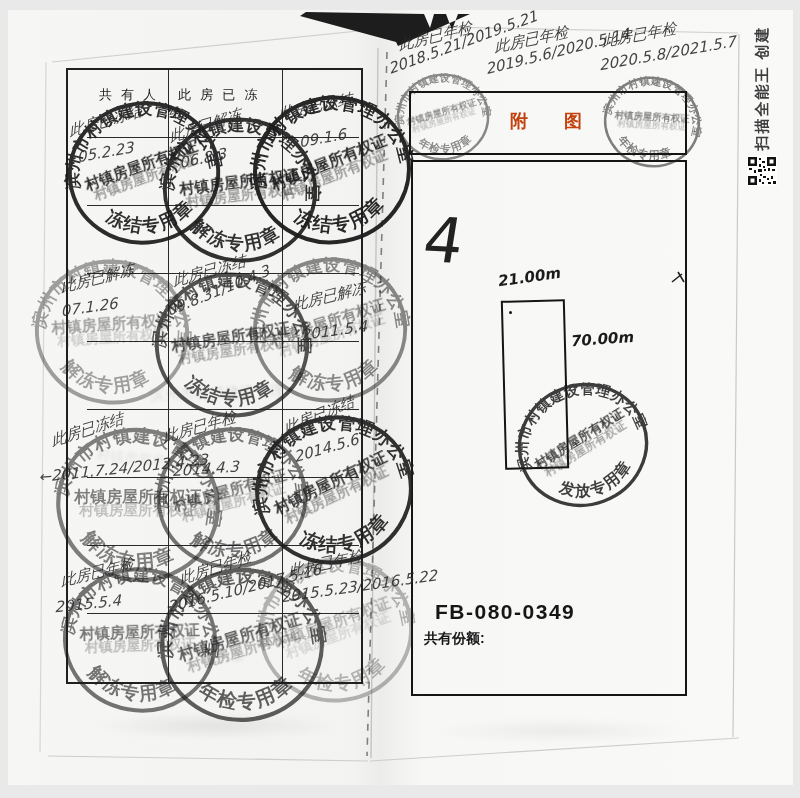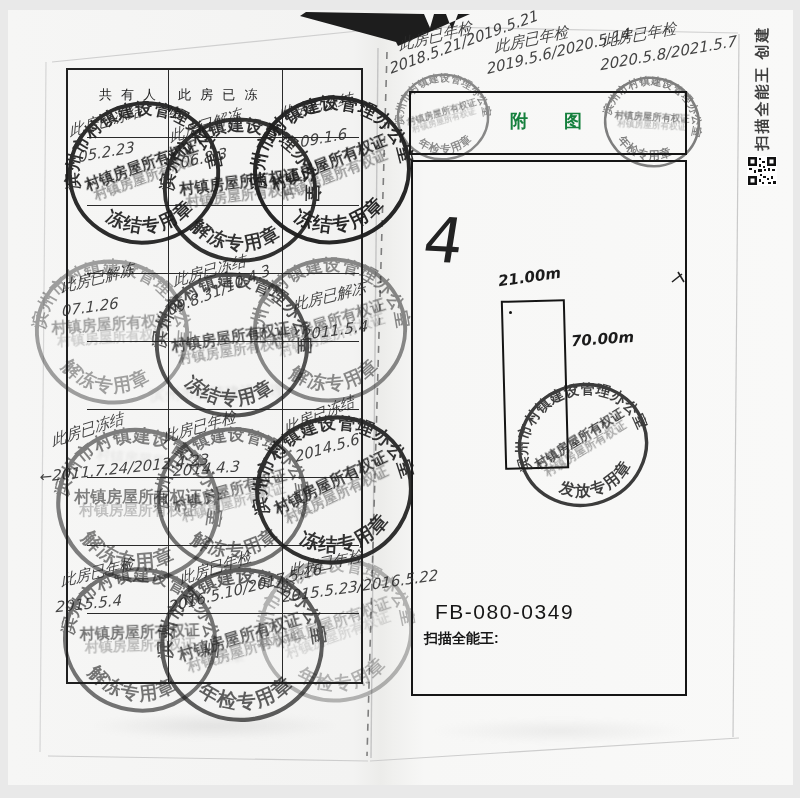--- a/index.html
+++ b/index.html
@@ -12,27 +12,27 @@
   #share-table{position:absolute;left:66px;top:68px;width:274px;height:612px;
     border:2.4px solid #202020;display:grid;grid-template-columns:82px 114px 76px;grid-template-rows:repeat(9,1fr);padding-left:19px;}
   #share-table .cell{border-right:1.6px solid #2a2a2a;border-bottom:1.6px solid #2a2a2a;}
   #share-table .cell:nth-child(3n){border-right:none;}
   #share-table .cell:nth-child(n+25){border-bottom:none;}
   .th{display:flex;align-items:flex-start;justify-content:center;padding-top:16px;
     font-family:"Liberation Serif","DejaVu Serif",serif;font-size:13px;color:#1e1e1e;letter-spacing:0.7em;text-indent:0.7em;}
   
   .inkbox{position:absolute;border:2.4px solid #151515;background:transparent;}
   #fig-title{position:absolute;left:409px;top:91px;width:274px;height:60px;display:flex;align-items:center;justify-content:center;
-    font-family:"Liberation Serif","DejaVu Serif",serif;font-size:18px;font-weight:bold;color:#15803d;}
+    font-family:"Liberation Serif","DejaVu Serif",serif;font-size:18px;font-weight:bold;color:#c2410c;}
   #plot-rect{position:absolute;left:503px;top:300px;width:60px;height:165px;border:2.2px solid #141414;transform:rotate(-1.5deg);}
   #plot-dot{position:absolute;left:509px;top:311px;width:3px;height:3px;background:#111;border-radius:50%;}
   .dim{position:absolute;font-family:"DejaVu Sans",sans-serif;font-style:italic;font-size:15px;font-weight:bold;color:#1b1b1b;white-space:nowrap;}
   #mark4{position:absolute;left:424px;top:210px;font-family:"DejaVu Sans",sans-serif;font-size:62px;font-weight:normal;color:#222;
     transform:skewX(-6deg) rotate(3deg);line-height:1;}
-  #doc-code{position:absolute;left:435px;top:600px;font-size:21px;font-weight:normal;letter-spacing:1.5px;color:#161616;}
+  #doc-code{position:absolute;left:435px;top:600px;font-size:21px;font-weight:bold;letter-spacing:1.5px;color:#161616;}
   #doc-code-label{position:absolute;left:424px;top:630px;font-size:14px;font-weight:bold;color:#161616;}
   
   .note{position:absolute;font-family:"DejaVu Sans",sans-serif;font-style:italic;color:#2b2b2b;white-space:nowrap;
     transform-origin:left top;opacity:.88;}
   
   .stamp{position:absolute;transform-origin:center;}
   .stamp text{font-family:"DejaVu Sans",sans-serif;fill:#1d1d1d;font-weight:600;}
   
   .ghost{position:absolute;color:#8d8d8d;filter:blur(1.2px);white-space:nowrap;font-family:"DejaVu Sans",sans-serif;}
   .streak{position:absolute;background:radial-gradient(ellipse at center,#b9b9b9 0%,rgba(185,185,185,0) 70%);filter:blur(2px);}
@@ -100,21 +100,21 @@
   <div id="fig-title">附　　图</div>
   <div class="inkbox" style="left:411px;top:160px;width:272px;height:532px;"></div>
 
   <div id="mark4">4</div>
   <div id="plot-rect"></div>
   <div id="plot-dot"></div>
   <div class="dim" style="left:498px;top:268px;transform:rotate(-8deg);">21.00m</div>
   <div class="dim" style="left:571px;top:330px;transform:rotate(-4deg);">70.00m</div>
 
   <div id="doc-code">FB-080-0349</div>
-  <div id="doc-code-label">扫描全能王:</div>
+  <div id="doc-code-label">共有份额:</div>
 
   <div id="stamps-layer" class="layer">
   <svg class="stamp" viewBox="0 0 200 200" style="left:58px;top:94px;width:172px;height:158px;opacity:0.92;transform:rotate(-8deg)">
     <defs>
       <path id="at0" d="M 22,130 A 84,76 0 1 1 178,130" fill="none"></path>
       <path id="ab0" d="M 38,146 A 78,72 0 0 0 162,146" fill="none"></path>
     </defs>
     <ellipse cx="100" cy="100" rx="94" ry="88" fill="none" stroke="#1c1c1c" stroke-width="5"></ellipse>
     <text font-size="21" letter-spacing="1"><textPath href="#at0" startOffset="50%" text-anchor="middle">滨州市村镇建设管理办公室</textPath></text>
     <text x="100" y="96" font-size="19" text-anchor="middle" textLength="150" lengthAdjust="spacingAndGlyphs" transform="rotate(-12 100 100)" style="filter:blur(.4px)">村镇房屋所有权证</text>

